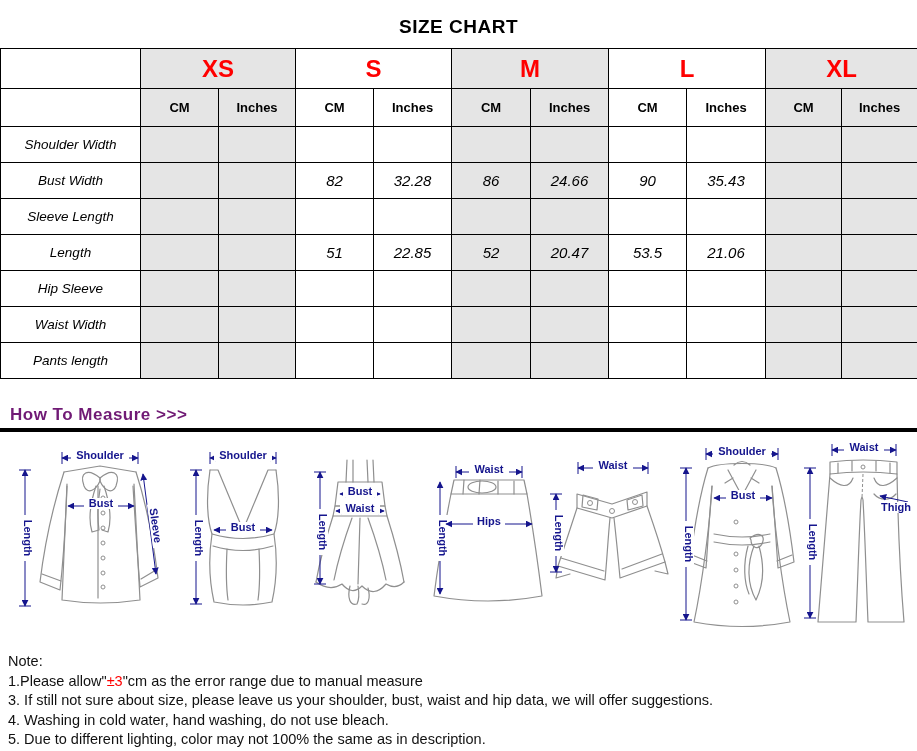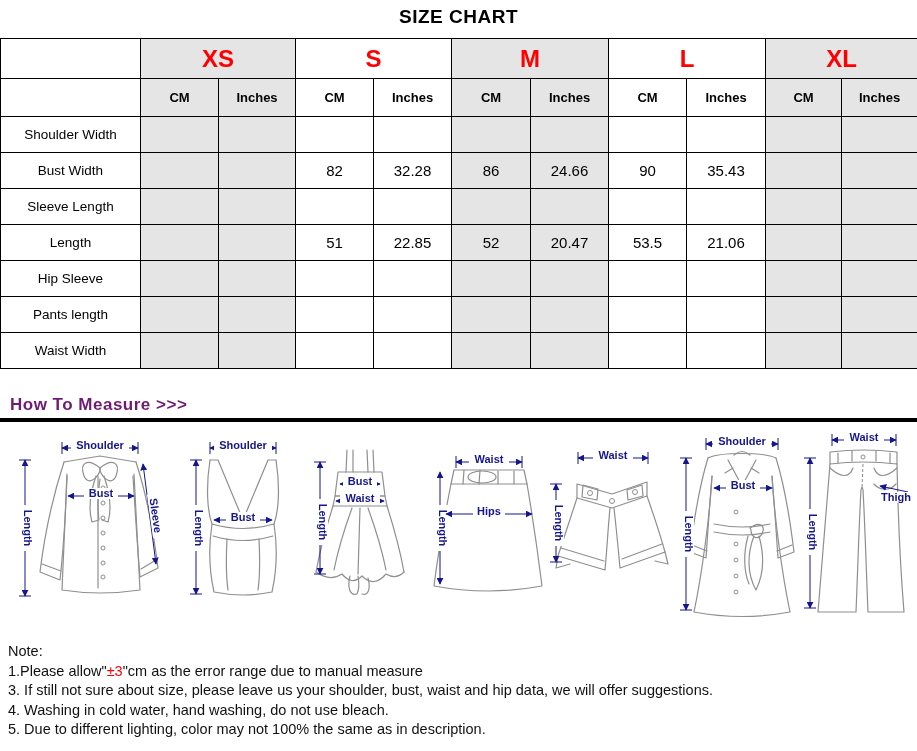--- a/index.html
+++ b/index.html
@@ -1,34 +1,34 @@
 <!DOCTYPE html>
 <html><head>
 <meta charset="utf-8">
 <style>
   html,body{margin:0;padding:0;}
   body{
     width:917px;height:751px;overflow:hidden;background:#fff;
     font-family:"Liberation Sans",sans-serif;color:#000;
   }
   .title{
-    padding-top:6px;height:26px;text-align:center;
+    padding-top:16px;height:26px;text-align:center;
     font-size:19px;font-weight:bold;letter-spacing:.5px;
   }
   table.size-chart{
     width:917px;border-collapse:collapse;table-layout:fixed;
     margin-top:6px;border:1.5px solid #000;
   }
   table.size-chart td, table.size-chart th{
     border:1px solid #000;text-align:center;vertical-align:middle;
     padding:0;overflow:hidden;white-space:nowrap;
   }
   tr.size-row{height:40px;}
   tr.unit-row{height:38px;padding-left:33px;}
-  tr.body-row{height:36px;}
+  tr.body-row{height:36px;font-style:italic;}
   .size-cell{font-size:24px;font-weight:bold;color:#ff0000;}
   .unit-cell{font-size:13px;font-weight:bold;}
   .row-label{font-size:13.5px;font-weight:normal;}
   .val-cell{font-size:15px;}
   .shaded{background:#e5e5e5;}
   .measure-head{
     margin:26px 0 0 10px;font-size:17px;font-weight:bold;color:#701a75;
     letter-spacing:.5px;
   }
   .measure-rule{height:4px;background:#000;margin-top:3px;width:917px;}
@@ -145,34 +145,34 @@
     <td class="val-cell"></td>
     <td class="val-cell"></td>
     <td class="val-cell shaded"></td>
     <td class="val-cell shaded"></td>
     <td class="val-cell"></td>
     <td class="val-cell"></td>
     <td class="val-cell shaded"></td>
     <td class="val-cell shaded"></td>
   </tr>
   <tr class="body-row">
+    <td class="row-label">Waist Width</td>
+    <td class="val-cell shaded"></td>
+    <td class="val-cell shaded"></td>
+    <td class="val-cell"></td>
+    <td class="val-cell"></td>
+    <td class="val-cell shaded"></td>
+    <td class="val-cell shaded"></td>
+    <td class="val-cell"></td>
+    <td class="val-cell"></td>
+    <td class="val-cell shaded"></td>
+    <td class="val-cell shaded"></td>
+  </tr>
+  <tr class="body-row">
     <td class="row-label">Pants length</td>
-    <td class="val-cell shaded"></td>
-    <td class="val-cell shaded"></td>
-    <td class="val-cell"></td>
-    <td class="val-cell"></td>
-    <td class="val-cell shaded"></td>
-    <td class="val-cell shaded"></td>
-    <td class="val-cell"></td>
-    <td class="val-cell"></td>
-    <td class="val-cell shaded"></td>
-    <td class="val-cell shaded"></td>
-  </tr>
-  <tr class="body-row">
-    <td class="row-label">Waist Width</td>
     <td class="val-cell shaded"></td>
     <td class="val-cell shaded"></td>
     <td class="val-cell"></td>
     <td class="val-cell"></td>
     <td class="val-cell shaded"></td>
     <td class="val-cell shaded"></td>
     <td class="val-cell"></td>
     <td class="val-cell"></td>
     <td class="val-cell shaded"></td>
     <td class="val-cell shaded"></td>

